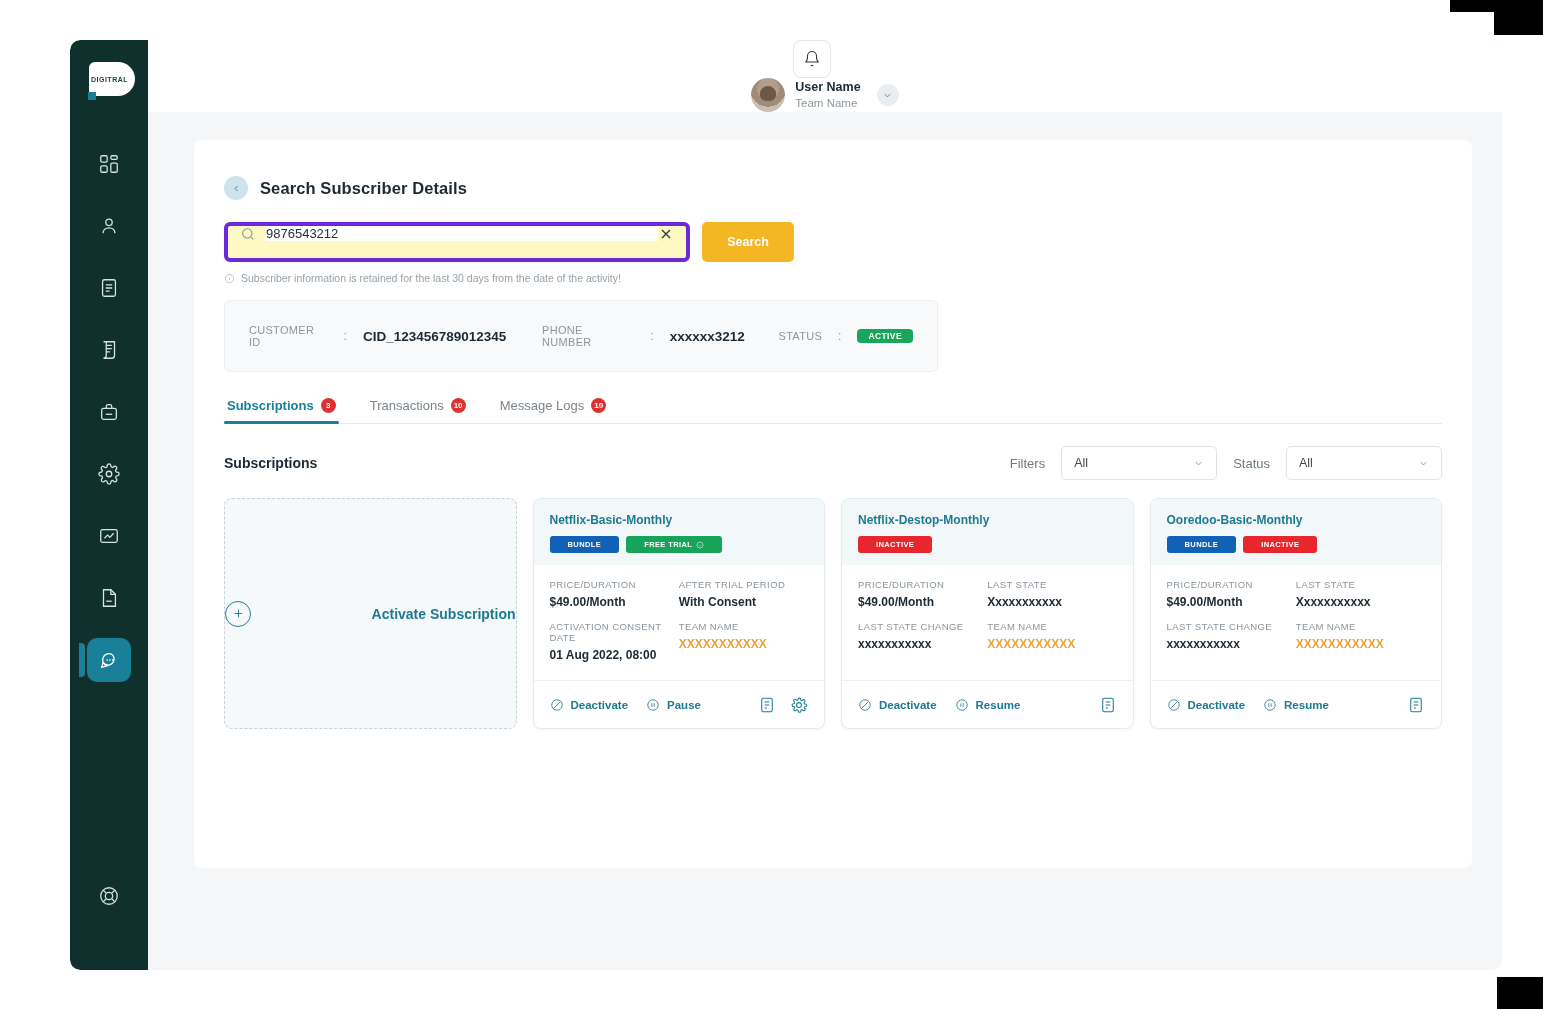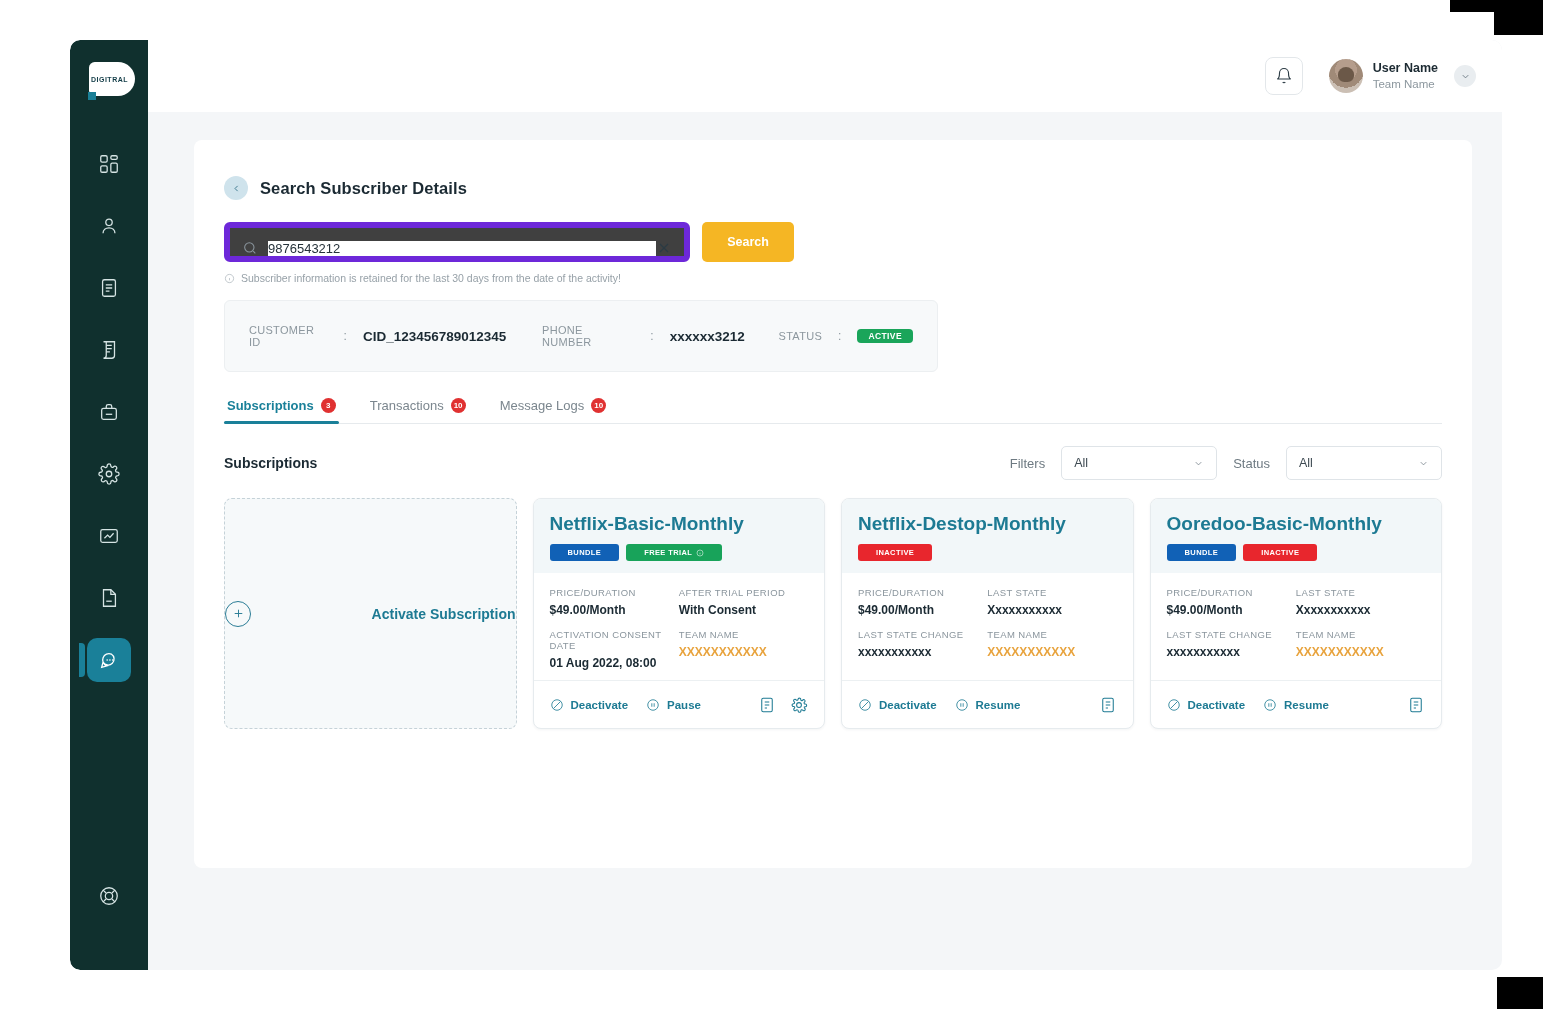--- a/index.html
+++ b/index.html
@@ -55,21 +55,21 @@
   .nav-indicator {
     position: absolute; left: -8px; top: 5px; width: 6px; height: 34px;
     background: #1a8099; border-radius: 0 4px 4px 0;
   }
   .nav-bottom { margin-top: auto; margin-bottom: 52px; }
 
   
   .topbar {
     position: absolute; left: 78px; top: 0; right: 0; height: 72px;
     background: #ffffff; display: flex; align-items: center; justify-content: flex-end;
-    padding-right: 26px; border-radius: 0 10px 0 0;
+    padding-right: 26px; border-radius: 0 10px 0 0; flex-direction: column;
   }
   .bell-btn {
     width: 38px; height: 38px; border: 1px solid #e3e7ea; border-radius: 8px;
     display: flex; align-items: center; justify-content: center; background: #fff;
   }
   .bell-btn svg { width: 18px; height: 18px; stroke: #2b3b44; fill: none; stroke-width: 1.5; }
   .user-box { display: flex; align-items: center; gap: 10px; margin-left: 26px; }
   .avatar {
     width: 34px; height: 34px; border-radius: 50%;
     background: radial-gradient(circle at 50% 32%, #b59d8c 0 38%, #a08a78 38% 62%, #cbbfb4 62% 100%);
@@ -98,22 +98,22 @@
   .page-head { display: flex; align-items: center; gap: 12px; }
   .back-btn {
     width: 24px; height: 24px; border-radius: 50%; background: #cfe3ec;
     display: flex; align-items: center; justify-content: center;
   }
   .back-btn svg { width: 9px; height: 9px; stroke: #26697f; fill: none; stroke-width: 2.2; }
   .page-title { font-size: 16.5px; font-weight: 700; color: #1b2a33; letter-spacing: .1px; }
 
   .search-row { display: flex; align-items: center; gap: 12px; margin-top: 22px; }
   .search-box {
-    width: 466px; height: 40px; border: 6px solid #6d28d9; border-radius: 6px;
-    display: flex; align-items: flex-end; padding: 0 12px; background: #404040;
+    width: 466px; height: 40px; border: 4px solid #6d28d9; border-radius: 6px;
+    display: flex; align-items: flex-start; padding: 0 12px; background: #fef9c3;
   }
   .search-box .mag { width: 16px; height: 16px; stroke: #8a959d; fill: none; stroke-width: 1.6; }
   .search-input {
     border: none; outline: none; flex: 1; margin-left: 10px;
     font-size: 13px; color: #26323a; font-family: "Liberation Sans", sans-serif;
   }
   .clear-x { width: 16px; height: 16px; stroke: #2b3a43; stroke-width: 2; fill: none; }
   .search-btn {
     width: 92px; height: 40px; background: #f5b624; border: none; border-radius: 5px;
     color: #ffffff; font-size: 12.5px; font-weight: 600;
@@ -183,21 +183,21 @@
   .plus-circle svg { width: 13px; height: 13px; stroke: #2b7d96; stroke-width: 1.8; fill: none; }
   .card-new-label { font-size: 14px; font-weight: 700; color: #1d7a93; }
 
   .card {
     width: 300px; height: 231px; background: #ffffff;
     border: 1px solid #e6ebee; border-radius: 8px; overflow: hidden;
     display: flex; flex-direction: column;
     box-shadow: 0 1px 3px rgba(20,40,60,.05);
   }
   .card-head { background: #f2f7f9; padding: 14px 16px 12px 16px; }
-  .card-title { font-size: 19px; font-weight: 700; color: #1d7a93; }
+  .card-title { font-size: 12px; font-weight: 700; color: #1d7a93; }
   .chips { display: flex; gap: 7px; margin-top: 9px; }
   .chip { font-size: 7.5px; font-weight: 700; color: #fff; border-radius: 3px;
           padding: 4px 18px; letter-spacing: .4px; display: flex; align-items: center; gap: 4px; }
   .chip-bundle { background: #1161b6; }
   .chip-trial { background: #18a35a; }
   .chip-inactive { background: #e8262d; }
   .chip svg { width: 8px; height: 8px; stroke: #fff; fill: none; stroke-width: 1.6; }
 
   .card-body { padding: 14px 16px 0 16px; flex: 1; }
   .grid2 { display: grid; grid-template-columns: 1fr 1fr; row-gap: 12px; }

